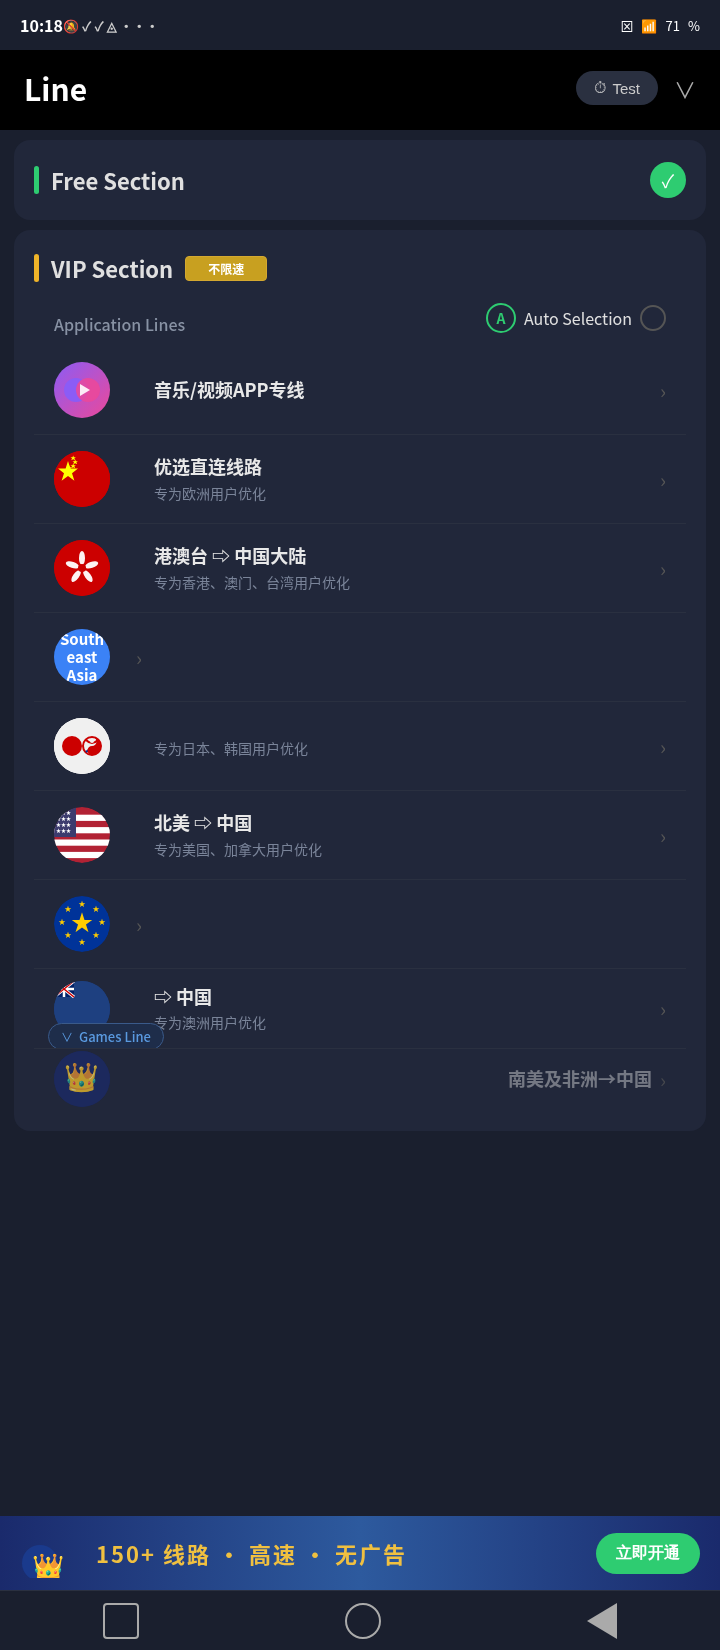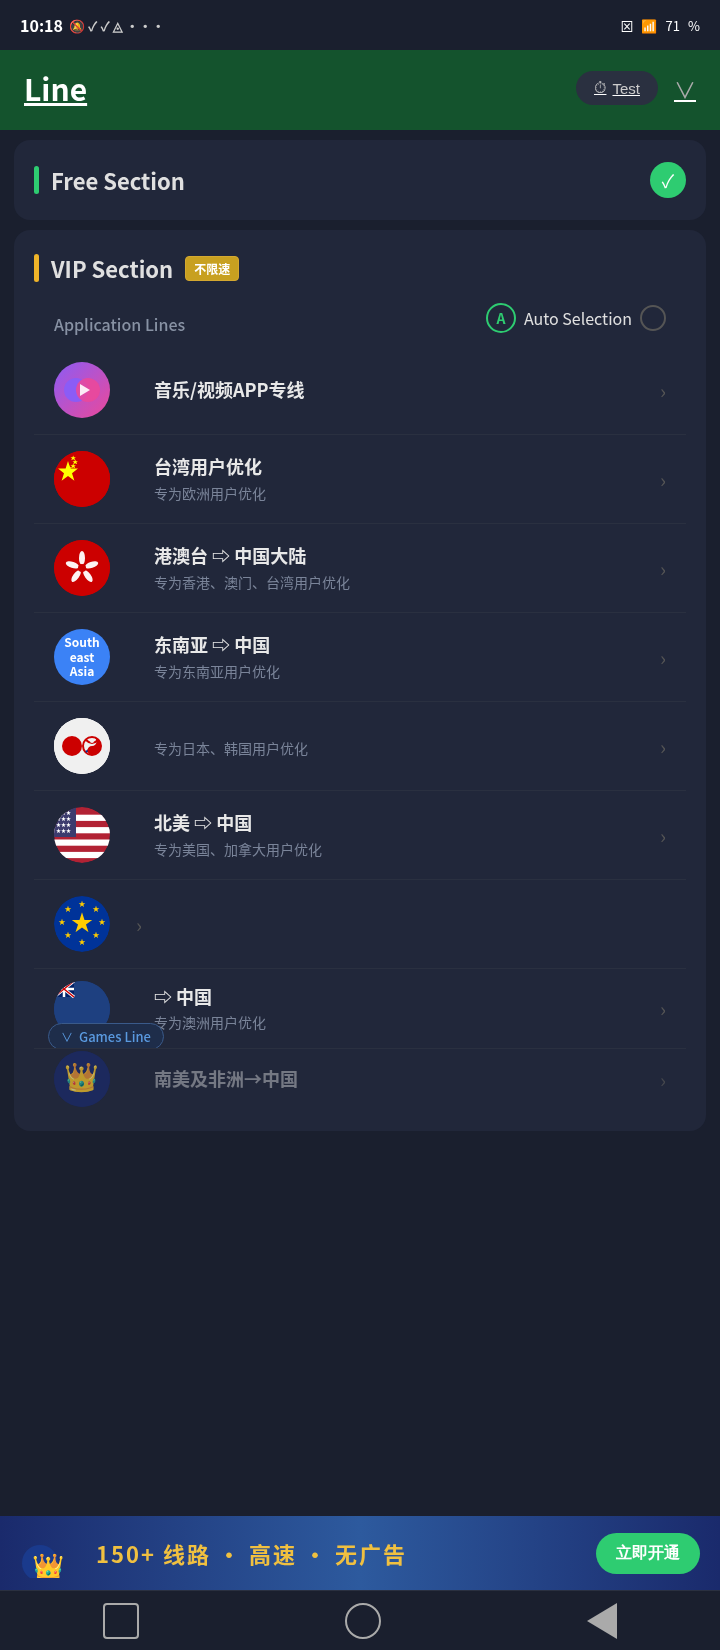--- a/index.html
+++ b/index.html
@@ -18,39 +18,38 @@
       display: flex;
       justify-content: space-between;
       align-items: center;
       padding: 8px 20px 8px 20px;
       background: #1a1f2e;
       height: 50px;
     }
     .status-left {
       display: flex;
       align-items: center;
-      gap: 6px;
+      gap: 0;
       font-size: 16px;
       font-weight: 600;
     }
     .status-right {
       display: flex;
       align-items: center;
       gap: 8px;
       font-size: 14px;
     }
 
     
     .header {
       display: flex;
       justify-content: space-between;
       align-items: center;
       padding: 16px 24px 20px 24px;
-      background: #14532d;
-      text-decoration: underline;
+      background: #000000;
     }
     .header-title {
       font-size: 30px;
       font-weight: 700;
       color: #fff;
     }
     .header-right {
       display: flex;
       align-items: center;
       gap: 16px;
@@ -101,21 +100,21 @@
 
     .section-title {
       font-size: 22px;
       font-weight: 700;
       color: #e0e0e0;
     }
     .vip-badge {
       background: #c8a020;
       color: #fff;
       font-size: 12px;
-      padding: 3px 8px;
+      padding: 3px 22px;
       border-radius: 4px;
       font-weight: 600;
       border: 1px solid #d4a830;
     }
     .check-circle {
       width: 36px;
       height: 36px;
       border-radius: 50%;
       background: #2ecc71;
       display: flex;
@@ -375,21 +374,21 @@
         <svg width="56" height="56" viewBox="0 0 56 56">
           <rect width="56" height="56" fill="#cc0000"></rect>
           <polygon points="14,10 16.4,17.5 24,17.5 18,22.2 20.4,29.7 14,25 7.6,29.7 10,22.2 4,17.5 11.6,17.5" fill="#ffff00"></polygon>
           <polygon points="24,8 25.3,11.4 29,11.4 26.2,13.4 27.5,16.8 24,14.8 20.5,16.8 21.8,13.4 19,11.4 22.7,11.4" fill="#ffff00" transform="translate(6,0) scale(0.55)"></polygon>
           <polygon points="24,8 25.3,11.4 29,11.4 26.2,13.4 27.5,16.8 24,14.8 20.5,16.8 21.8,13.4 19,11.4 22.7,11.4" fill="#ffff00" transform="translate(8,4) scale(0.55)"></polygon>
           <polygon points="24,8 25.3,11.4 29,11.4 26.2,13.4 27.5,16.8 24,14.8 20.5,16.8 21.8,13.4 19,11.4 22.7,11.4" fill="#ffff00" transform="translate(6,8) scale(0.55)"></polygon>
           <polygon points="24,8 25.3,11.4 29,11.4 26.2,13.4 27.5,16.8 24,14.8 20.5,16.8 21.8,13.4 19,11.4 22.7,11.4" fill="#ffff00" transform="translate(2,10) scale(0.55)"></polygon>
         </svg>
       </div>
       <div class="line-info">
-        <div class="line-title">台湾用户优化</div>
+        <div class="line-title">优选直连线路</div>
         <div class="line-subtitle">专为欧洲用户优化</div>
       </div>
       <span class="chevron-right">›</span>
     </div>
 
     <div class="line-item">
       <div class="line-icon" style="background:#cc0000;">
         <svg width="56" height="56" viewBox="0 0 56 56">
           <circle cx="28" cy="28" r="28" fill="#cc0000"></circle>
 
@@ -405,26 +404,22 @@
         </svg>
       </div>
       <div class="line-info">
         <div class="line-title">港澳台 ⇨ 中国大陆</div>
         <div class="line-subtitle">专为香港、澳门、台湾用户优化</div>
       </div>
       <span class="chevron-right">›</span>
     </div>
 
     <div class="line-item">
-      <div class="line-icon flag-sea-text" style="border-radius:50%; font-size:12px; font-weight:700; color:#fff; text-align:center; padding:4px;">
+      <div class="line-icon flag-sea-text" style="border-radius:50%; font-size:15px; font-weight:700; color:#fff; text-align:center; padding:4px;">
         South<br>east<br>Asia
-      </div>
-      <div class="line-info">
-        <div class="line-title">东南亚 ⇨ 中国</div>
-        <div class="line-subtitle">专为东南亚用户优化</div>
       </div>
       <span class="chevron-right">›</span>
     </div>
 
     <div class="line-item">
       <div class="line-icon" style="background:#fff; border-radius:50%; overflow:hidden;">
         <svg width="56" height="56" viewBox="0 0 56 56">
           <circle cx="28" cy="28" r="28" fill="#f0f0f0"></circle>
 
           <rect x="0" y="0" width="28" height="56" fill="#f0f0f0"></rect>
@@ -517,21 +512,21 @@
     </div>
 
     <div class="line-item" style="overflow:hidden; max-height:60px; opacity:0.7;">
       <div class="line-icon" style="border-radius:50%; overflow:hidden; background:#1a2a6c;">
         <svg width="56" height="56" viewBox="0 0 56 56">
           <circle cx="28" cy="28" r="28" fill="#1a2a6c"></circle>
           <text x="28" y="36" text-anchor="middle" font-size="28">👑</text>
         </svg>
       </div>
       <div class="line-info">
-        <div class="line-title" style="opacity:0.6;">南美及非洲→中国</div>
+        <div class="line-title" style="opacity:0.6;text-align:right;">南美及非洲→中国</div>
       </div>
       <span class="chevron-right">›</span>
     </div>
 
   </div>
 </div>
 
 <div class="bottom-banner">
   <div style="position:relative; width:60px; height:50px; flex-shrink:0;">
     <svg width="60" height="50" viewBox="0 0 60 50">

